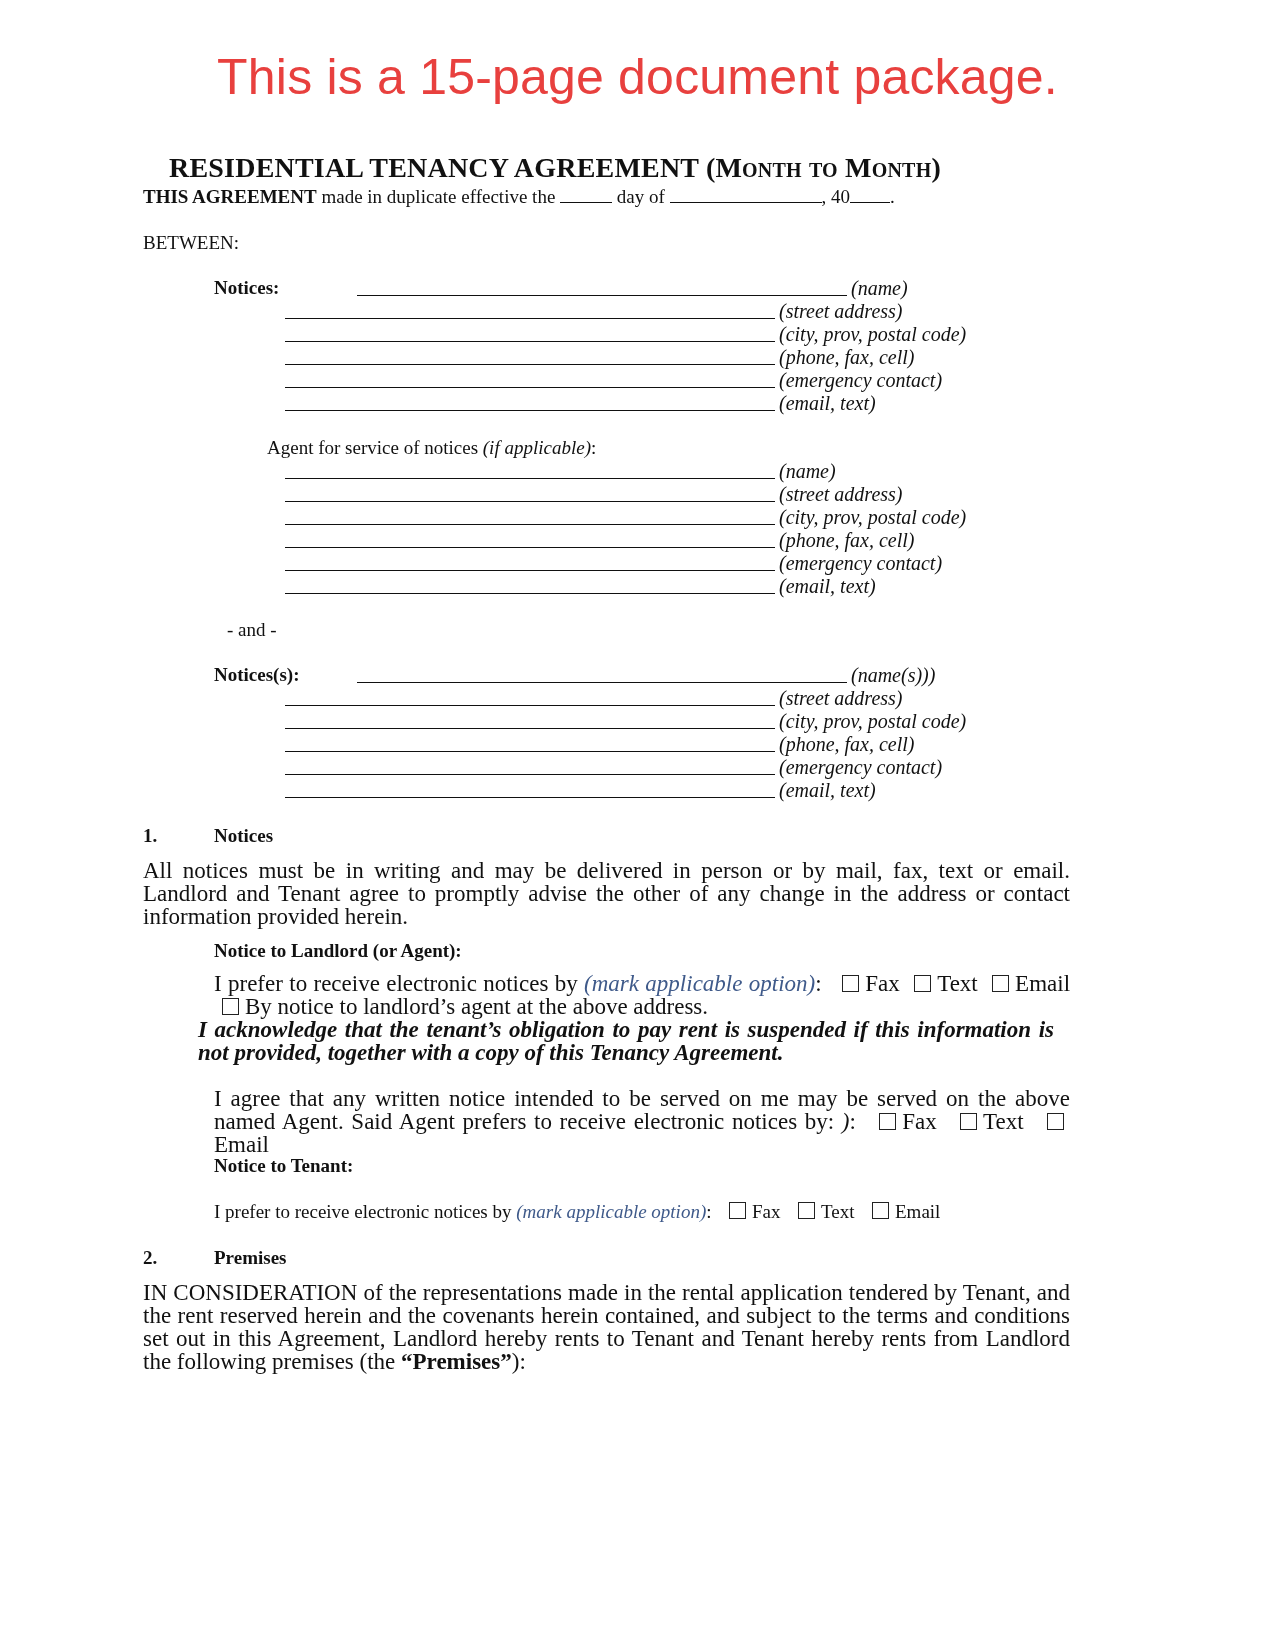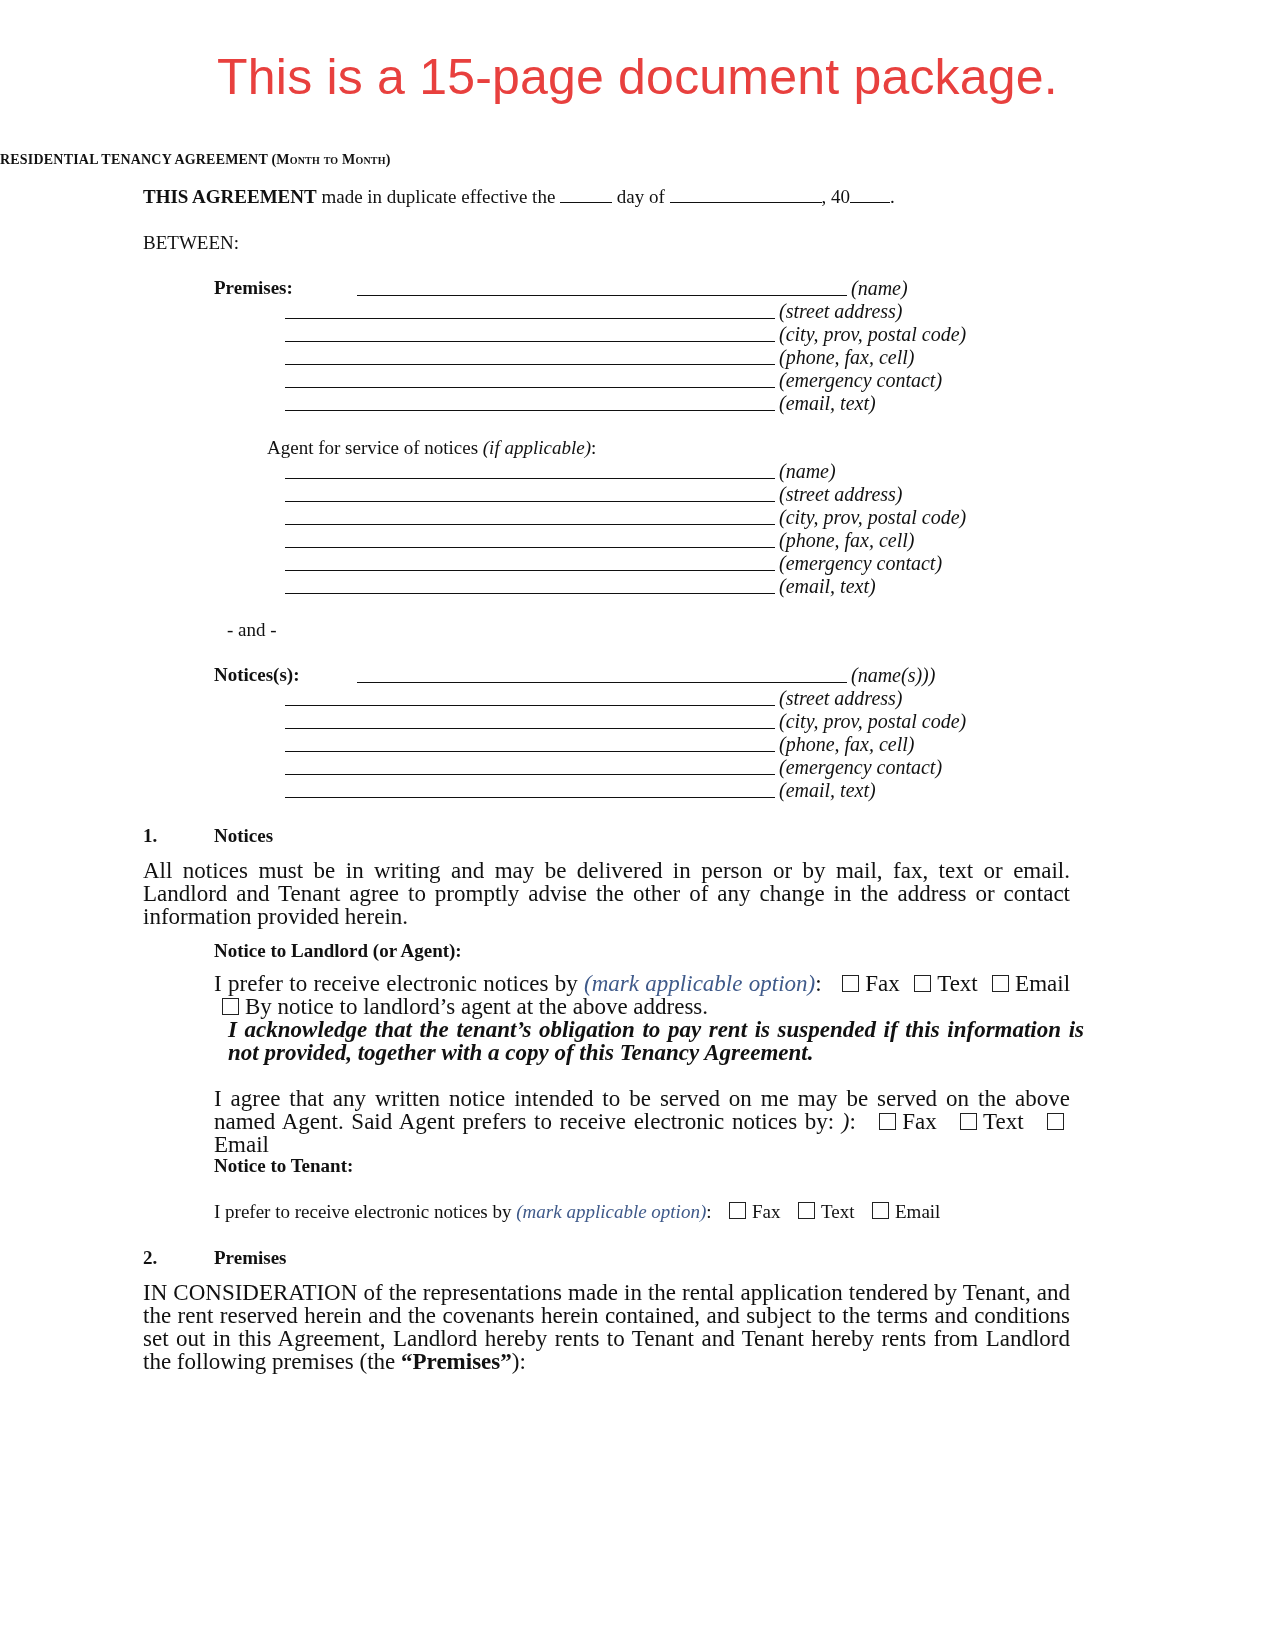--- a/index.html
+++ b/index.html
@@ -6,22 +6,22 @@
     body {
       width: 1275px; height: 1650px; position: relative; overflow: hidden;
       font-family: "Liberation Serif", serif; color: #111111;
     }
     .banner {
       position: absolute; left: 0; width: 1275px; top: 48px; text-align: center;
       font-family: "Liberation Sans", sans-serif; font-size: 50px; color: #e8403e;
       letter-spacing: 0.2px;
     }
     .title {
-      position: absolute; left: 0; width: 1110px; top: 152px; 
-      font-weight: bold; font-size: 14px; letter-spacing: 0.2px;
+      position: absolute; left: 0; width: 1110px; top: 152px; text-align: center;
+      font-weight: bold; font-size: 28px; letter-spacing: 0.2px;
     }
     .title .sc { font-variant: small-caps; }
     .abs { position: absolute; font-size: 19px; white-space: nowrap; }
     .bold { font-weight: bold; }
     .ital { font-style: italic; }
     .blank { display: inline-block; border-bottom: 1.5px solid #111; height: 15px; vertical-align: baseline; }
     .row { position: absolute; font-size: 20px; white-space: nowrap; height: 23px; text-decoration: underline; }
     .row .line { position: absolute; left: 0; bottom: 4px; border-bottom: 1.5px solid #111; }
     .row .lbl { position: absolute; font-style: italic; bottom: 0; }
     .para { position: absolute; font-size: 23px; line-height: 23px; text-align: justify; }
@@ -39,21 +39,21 @@
 <div class="banner">This is a 15-page document package.</div>
 
 <div class="title"><span>RESIDENTIAL TENANCY AGREEMENT (</span><span class="sc">Month to Month</span><span>)</span></div>
 
 <div class="abs" style="left:143px; top:186px;">
   <span class="bold">THIS AGREEMENT</span><span> made in duplicate effective the </span><span class="blank" style="width:52px"></span><span> day of </span><span class="blank" style="width:152px"></span><span>, 40</span><span class="blank" style="width:40px"></span><span>.</span>
 </div>
 
 <div class="abs" style="left:143px; top:232px;">BETWEEN:</div>
 
-<div class="abs bold" style="left:214px; top:277px;">Premises:</div>
+<div class="abs bold" style="left:214px; top:277px;">Notices:</div>
 <div id="landlord-rows">
     <div class="row" style="left: 357px; top: 277px; width: 700px;">
       <div class="line" style="width: 490px;"></div>
       <span class="lbl" style="left: 494px;">(name)</span>
     </div>
     <div class="row" style="left: 285px; top: 300px; width: 700px;">
       <div class="line" style="width: 490px;"></div>
       <span class="lbl" style="left: 494px;">(street address)</span>
     </div>
     <div class="row" style="left: 285px; top: 323px; width: 700px;">
@@ -140,21 +140,21 @@
 
 <div class="para" style="left:214px; top:972px; width:856px;">
   <span>I prefer to receive electronic notices by </span><span class="blue">(mark applicable option)</span><span>:</span>&nbsp;
   <span class="cb"></span><span>Fax</span>
   <span class="cb"></span><span>Text</span>
   <span class="cb"></span><span>Email</span>
   <span class="cb"></span><span>By</span>
   <span>notice to landlord’s agent at the above address.</span>
 </div>
 
-<div class="para bold ital last-left" style="left:228px; top:1018px; width:856px;">I acknowledge that the tenant’s obligation to pay rent is suspended if this information is not provided, together with a copy of this Tenancy Agreement.</div>
+<div class="para bold ital last-left" style="left:198px; top:1018px; width:856px;">I acknowledge that the tenant’s obligation to pay rent is suspended if this information is not provided, together with a copy of this Tenancy Agreement.</div>
 
 <div class="para last-left" style="left:214px; top:1087px; width:856px;">
   <span>I agree that any written notice intended to be served on me may be served on the above named Agent. Said Agent prefers to receive electronic notices by: </span><span class="ital">)</span><span>:</span>&nbsp;
   <span class="cb"></span><span>Fax</span>&nbsp;
   <span class="cb"></span><span>Text</span>&nbsp;
   <span class="cb"></span><span>Email</span>
 </div>
 
 <div class="heading" style="left:214px; top:1155px;">Notice to Tenant:</div>
 

